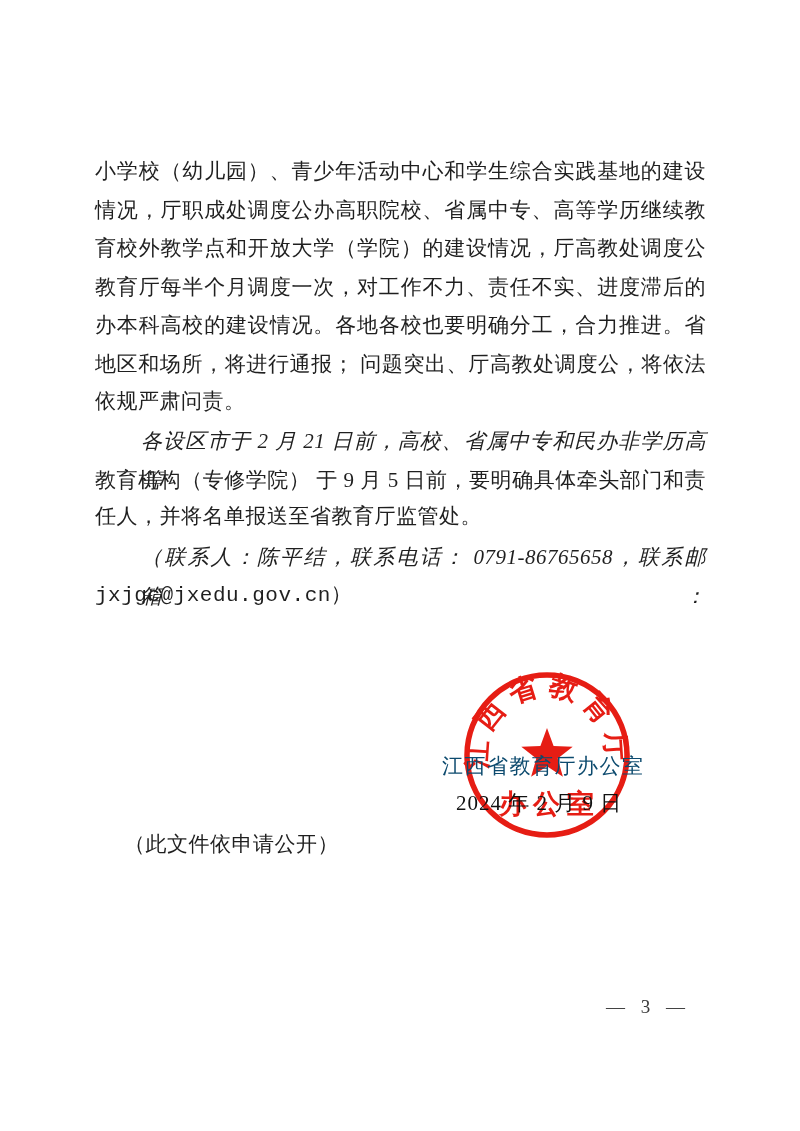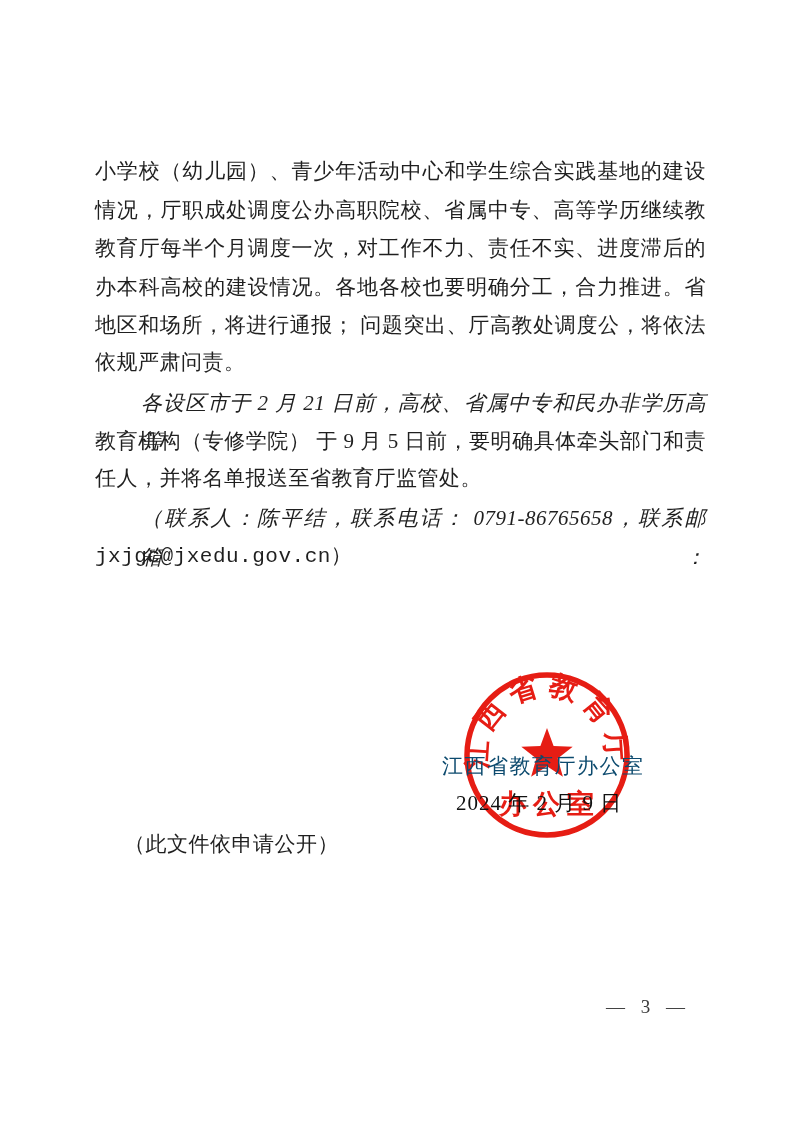--- a/index.html
+++ b/index.html
@@ -96,20 +96,21 @@
   }
 </style>
 </head>
 <body>
 
 <div class="page">
 
   <div class="body-text">
     <div class="line just">小学校（幼儿园）、青少年活动中心和学生综合实践基地的建设</div>
     <div class="line just">情况，厅职成处调度公办高职院校、省属中专、高等学历继续教</div>
+    <div class="line just">育校外教学点和开放大学（学院）的建设情况，厅高教处调度公</div>
     <div class="line just">教育厅每半个月调度一次，对工作不力、责任不实、进度滞后的</div>
     <div class="line just">办本科高校的建设情况。各地各校也要明确分工，合力推进。省</div>
     <div class="line just">地区和场所，将进行通报； 问题突出、厅高教处调度公，将依法</div>
     <div class="line left">依规严肃问责。</div>
     <div class="line just indent">各设区市于 2 月 21 日前，高校、省属中专和民办非学历高等</div>
     <div class="line just">教育机构（专修学院） 于 9 月 5 日前，要明确具体牵头部门和责</div>
     <div class="line left">任人，并将名单报送至省教育厅监管处。</div>
     <div class="line just indent">（联系人：陈平结，联系电话： 0791-86765658，联系邮箱：</div>
     <div class="line left">jxjgc@jxedu.gov.cn）</div>
   </div>

